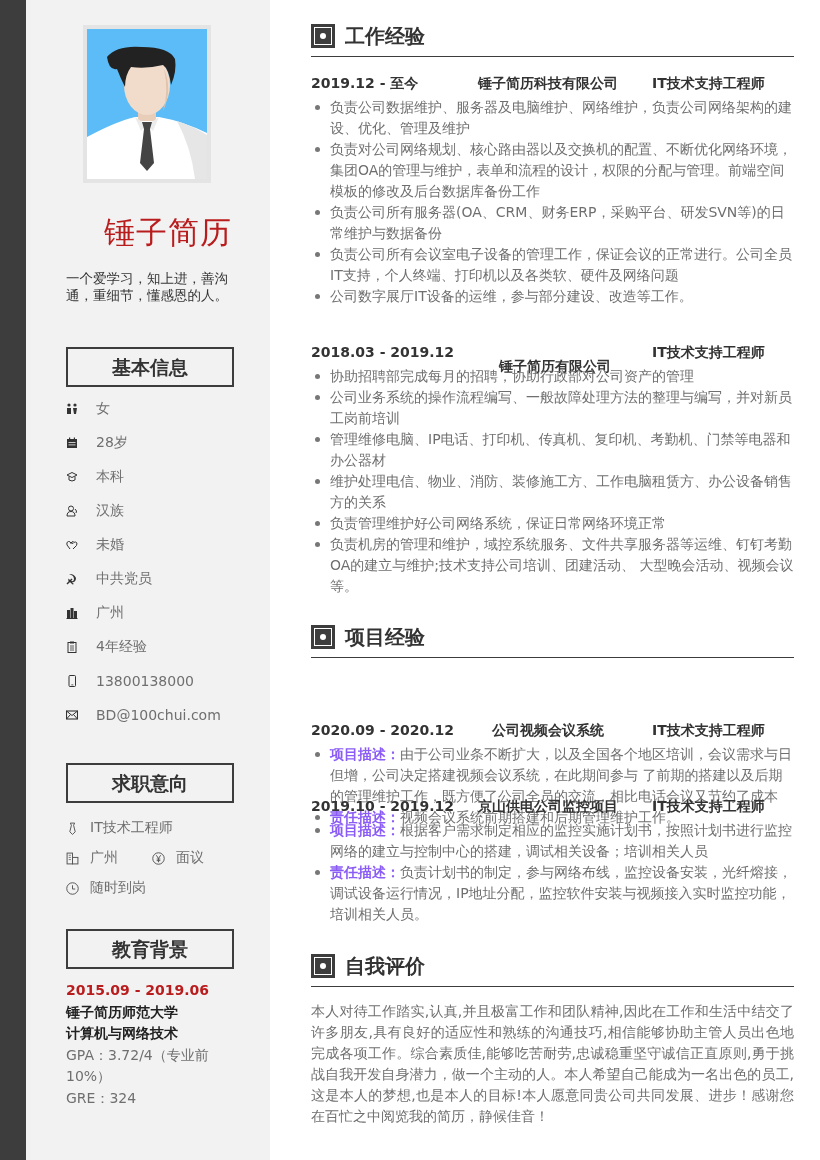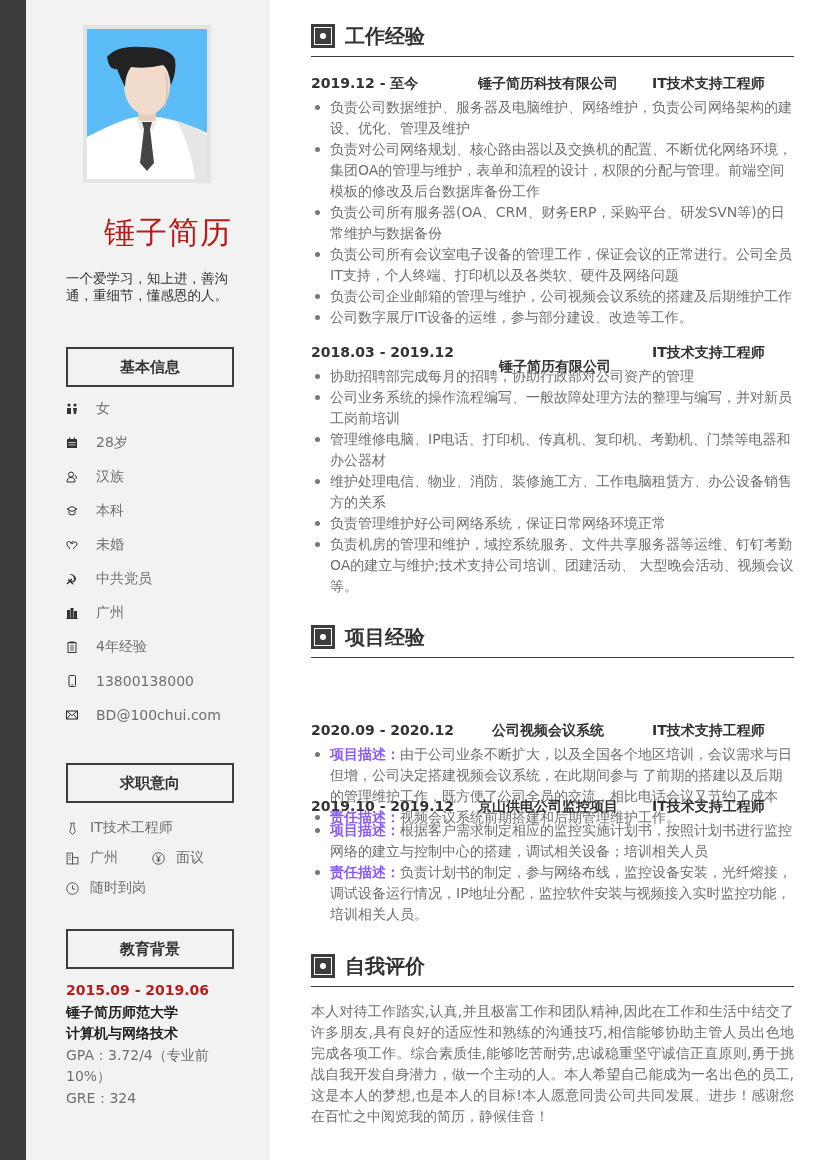--- a/index.html
+++ b/index.html
@@ -8,21 +8,21 @@
 
     .dark-strip { position: absolute; left: 0; top: 0; width: 26px; height: 1160px; background: #3d3d3d; }
     .sidebar { position: absolute; left: 26px; top: 0; width: 244px; height: 1160px; background: #f2f2f2; }
 
     .photo-frame { position: absolute; left: 57px; top: 25px; width: 128px; height: 158px; background: #e4e4e4; padding: 4px; }
     .photo-frame svg { display: block; width: 120px; height: 150px; }
 
     .name { position: absolute; left: 0; width: 244px; top: 212px; text-align: center; font-size: 31px; color: #b91c1c; letter-spacing: 1px; padding-left: 40px; }
     .motto { position: absolute; left: 40px; width: 180px; top: 270px; font-size: 13.5px; line-height: 17px; color: #333; }
 
-    .side-title { position: absolute; left: 40px; width: 168px; height: 40px; border: 2px solid #3d3d3d; text-align: center; font-size: 15px; font-weight: bold; line-height: 36px; color: #333; }
+    .side-title { position: absolute; left: 40px; width: 168px; height: 40px; border: 2px solid #3d3d3d; text-align: center; font-size: 19px; font-weight: bold; line-height: 36px; color: #333; }
 
     .info-list { position: absolute; left: 40px; top: 392px; width: 200px; }
     .info-item { height: 34px; display: flex; align-items: center; font-size: 14px; color: #6f6f6f; }
     .info-item .ico { width: 30px; display: inline-flex; align-items: center; color: #333; font-size: 11px; }
     .info-item .ico svg { width: 12px; height: 12px; }
 
     .intent { position: absolute; left: 40px; top: 813px; width: 200px; font-size: 14px; color: #6f6f6f; }
     .intent-row { height: 30px; display: flex; align-items: center; }
     .intent-row .ico { width: 24px; display: inline-flex; align-items: center; color: #555; }
     .intent-row .ico svg { width: 13px; height: 13px; }
@@ -95,35 +95,35 @@
             <rect x="7.8" y="0.5" width="1.2" height="3" fill="#333"></rect>
             <rect x="2.5" y="5" width="7" height="0.8" fill="#f2f2f2"></rect>
             <rect x="2.5" y="7.5" width="7" height="0.8" fill="#f2f2f2"></rect>
           </svg>
       </span>
       <span>28岁</span>
     </div>
     <div class="info-item">
       <span class="ico">
         <svg viewBox="0 0 12 12">
+            <path d="M1 4 L6 1.5 L11 4 L6 6.5 Z" fill="none" stroke="#333" stroke-width="1"></path>
+            <path d="M3 5.5 V9 Q6 11 9 9 V5.5" fill="none" stroke="#333" stroke-width="1"></path>
+          </svg>
+      </span>
+      <span>本科</span>
+    </div>
+    <div class="info-item">
+      <span class="ico">
+        <svg viewBox="0 0 12 12">
             <circle cx="5" cy="3.5" r="2.5" fill="none" stroke="#333" stroke-width="1"></circle>
             <path d="M1 11 Q1 6.5 5 6.5 Q9 6.5 9 11 Z" fill="none" stroke="#333" stroke-width="1"></path>
             <path d="M9 4 Q11.5 6 10 8" fill="none" stroke="#333" stroke-width="1"></path>
           </svg>
       </span>
       <span>汉族</span>
-    </div>
-    <div class="info-item">
-      <span class="ico">
-        <svg viewBox="0 0 12 12">
-            <path d="M1 4 L6 1.5 L11 4 L6 6.5 Z" fill="none" stroke="#333" stroke-width="1"></path>
-            <path d="M3 5.5 V9 Q6 11 9 9 V5.5" fill="none" stroke="#333" stroke-width="1"></path>
-          </svg>
-      </span>
-      <span>本科</span>
     </div>
     <div class="info-item">
       <span class="ico">
         <svg viewBox="0 0 12 12">
             <path d="M4 10 L1 6 Q0 3 2.5 2.5 Q4 2.3 5 4 Q6 2.3 7.5 2.5" fill="none" stroke="#333" stroke-width="1"></path>
             <path d="M7 10 L10.5 6.5 Q12 3.5 9.5 3 Q8 2.8 7 4.5 Q5.5 3 4.5 5" fill="none" stroke="#333" stroke-width="1"></path>
           </svg>
       </span>
       <span>未婚</span>
     </div>
@@ -239,21 +239,20 @@
     <div class="job-head">
       <span style="left:0;">2019.12 - 至今</span>
       <span style="left:167px;">锤子简历科技有限公司</span>
       <span style="left:341px;">IT技术支持工程师</span>
     </div>
     <ul class="bullets">
       <li>负责公司数据维护、服务器及电脑维护、网络维护，负责公司网络架构的建设、优化、管理及维护</li>
       <li>负责对公司网络规划、核心路由器以及交换机的配置、不断优化网络环境，集团OA的管理与维护，表单和流程的设计，权限的分配与管理。前端空间模板的修改及后台数据库备份工作</li>
       <li>负责公司所有服务器(OA、CRM、财务ERP，采购平台、研发SVN等)的日常维护与数据备份</li>
       <li>负责公司所有会议室电子设备的管理工作，保证会议的正常进行。公司全员IT支持，个人终端、打印机以及各类软、硬件及网络问题</li>
-      <li>负责公司企业邮箱的管理与维护，公司视频会议系统的搭建及后期维护工作</li>
       <li>公司数字展厅IT设备的运维，参与部分建设、改造等工作。</li>
     </ul>
   </div>
 
   <div class="job" style="top:344px;">
     <div class="job-head">
       <span style="left:0;">2018.03 - 2019.12</span>
       <span style="left:188px;margin-top:14px;">锤子简历有限公司</span>
       <span style="left:341px;">IT技术支持工程师</span>
     </div>

